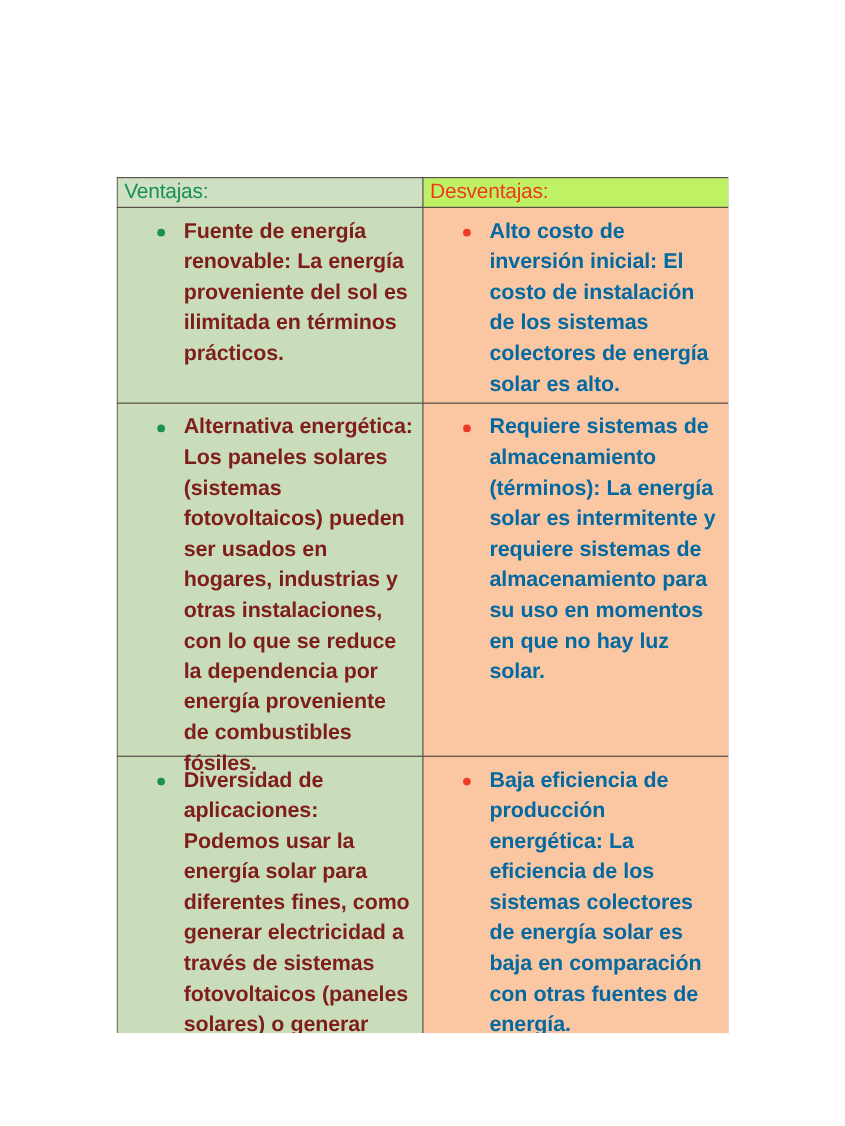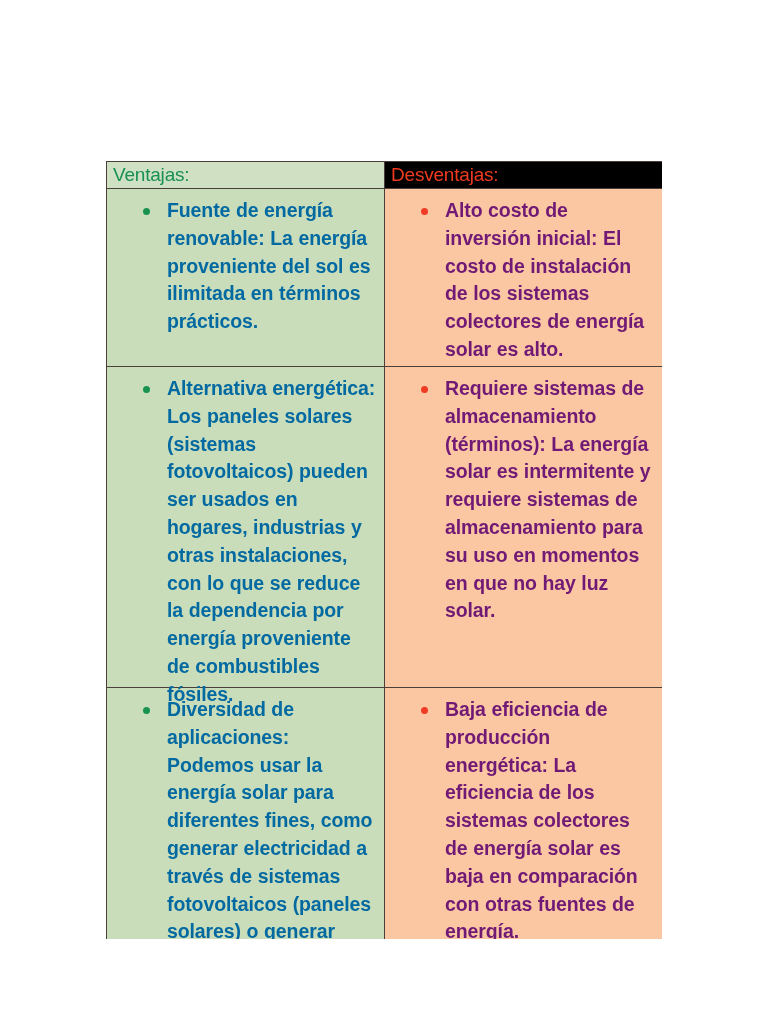--- a/index.html
+++ b/index.html
@@ -47,21 +47,21 @@
     border: 1px solid #4a3f3a;
     vertical-align: top;
     padding: 0;
   }
 
   
   .hdr-cell {
     height: 26px;
   }
   .hdr-left  { background: #cfe0c3; }
-  .hdr-right { background: #000000; }
+  .hdr-right { background: #bef264; }
 
   .hdr-text {
     display: block;
     padding: 2px 0 2px 6px;
     font-size: 19px;
     line-height: 22px;
     font-weight: 400;
     letter-spacing: -0.2px;
   }
   .hdr-left .hdr-text  { color: #179152; }
@@ -92,23 +92,23 @@
   }
   ul.bullets li::before {
     content: "";
     position: absolute;
     left: 28px;
     top: 11px;
     width: 7px;
     height: 7px;
     border-radius: 50%;
   }
-  .body-left ul.bullets li { color: #0369a1; }
+  .body-left ul.bullets li { color: #7f1d1d; }
   .body-left ul.bullets li::before { background: #18924f; }
-  .body-right ul.bullets li { color: #701a75; }
+  .body-right ul.bullets li { color: #0369a1; }
   .body-right ul.bullets li::before { background: #ef3b24; }
 
   
   .row-1 .cell-inner { height: 177px; }
   .row-2 .cell-inner { height: 320px; }
   .row-3 .cell-inner { height: 253px; overflow: hidden; }
 </style>
 </head>
 <body>
 

